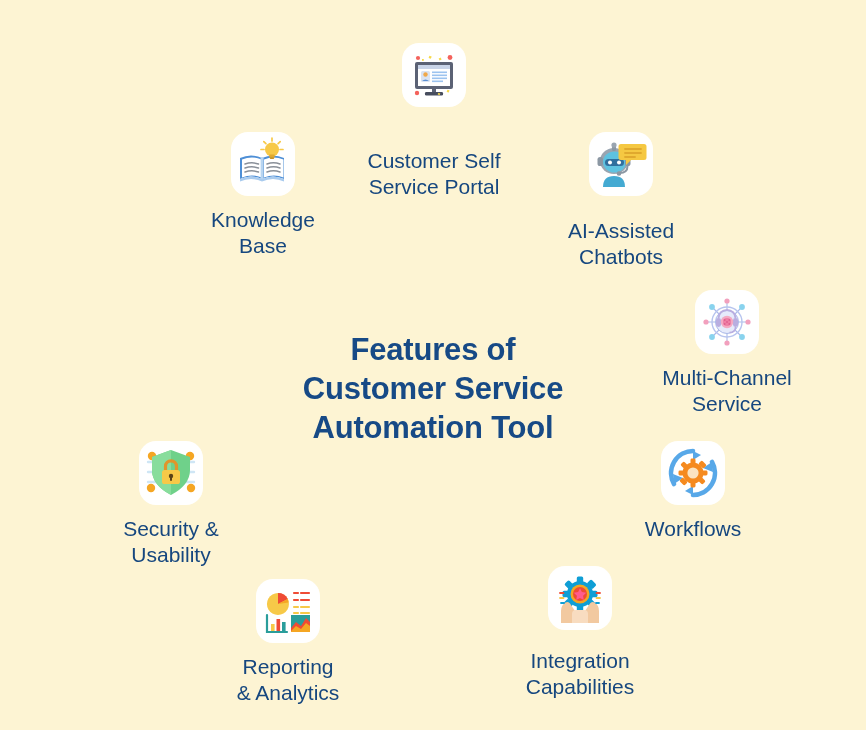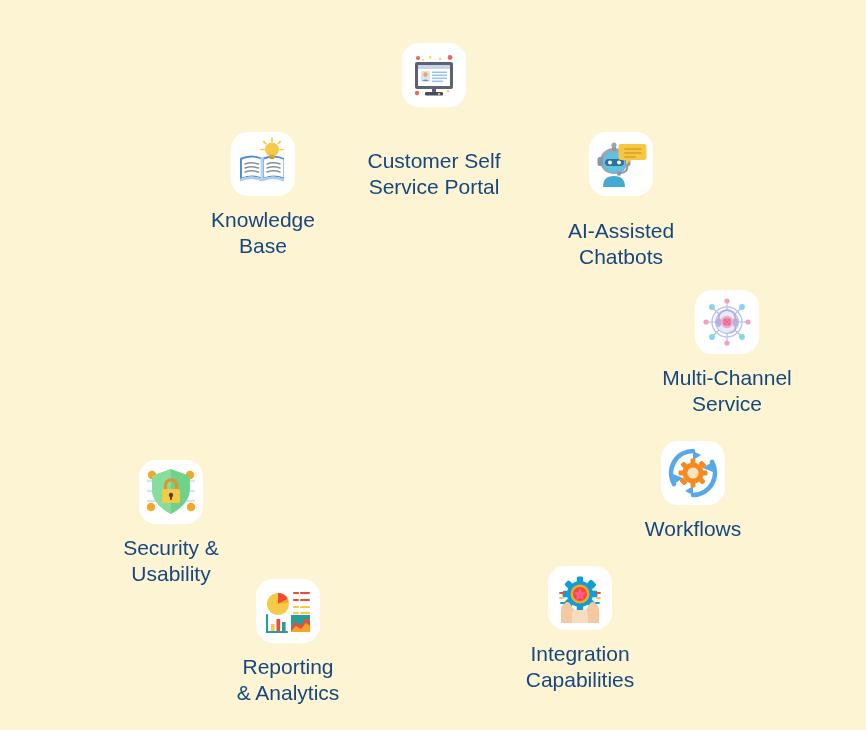--- a/index.html
+++ b/index.html
@@ -62,20 +62,23 @@
     white-space: pre-line;
     width: 260px;
   }
   .lbl-center { text-align: center; }
 </style>
 </head>
 <body>
 
 <div id="canvas">
 
+  <div class="center-title">Features of
+Customer Service
+Automation Tool</div>
 
   <div class="node" style="left:402px; top:43px;">
     <div class="tile">
       <svg width="64" height="64" viewBox="0 0 64 64">
         <rect x="13" y="19" width="38" height="27" rx="2" fill="#5b6275"></rect>
         <rect x="16" y="22" width="32" height="21" fill="#ffffff"></rect>
         <rect x="16" y="22" width="32" height="4" fill="#c9d4e8"></rect>
         <rect x="19" y="28" width="9" height="11" rx="1.5" fill="#d9e3f2"></rect>
         <circle cx="23.5" cy="31.5" r="2.2" fill="#f0a848"></circle>
         <path d="M20 38 q3.5 -3 7 0 z" fill="#5b8fd4"></path>
@@ -197,21 +200,21 @@
           <circle cx="47" cy="47" r="2.9" fill="#89d3ee"></circle>
           <circle cx="47" cy="17" r="2.9" fill="#89d3ee"></circle>
           <circle cx="17" cy="47" r="2.9" fill="#89d3ee"></circle>
         </g>
       </svg>
     </div>
     <div class="node-label lbl-center" style="left:-98px; top:75px; width:260px;">Multi-Channel
 Service</div>
   </div>
 
-  <div class="node" style="left:139px; top:441px;margin-top:19px;">
+  <div class="node" style="left:139px; top:441px;">
     <div class="tile">
       <svg width="64" height="64" viewBox="0 0 64 64">
         <g stroke="#cfe6f5" stroke-width="2.4" stroke-linecap="round">
           <path d="M9 21 h12"></path>
             <path d="M43 21 h12"></path>
           <path d="M9 31 h9"></path>
             <path d="M46 31 h9"></path>
           <path d="M9 41 h11"></path>
             <path d="M44 41 h11"></path>
         </g>
@@ -315,17 +318,17 @@
         <g stroke="#f7c948" stroke-width="1.8" stroke-linecap="round">
           <path d="M12 32 h3.5"></path>
             <path d="M48.5 32 h3.5"></path>
         </g>
         <g stroke="#0f9ed5" stroke-width="1.8" stroke-linecap="round">
           <path d="M13 37 h3"></path>
             <path d="M48 37 h3"></path>
         </g>
       </svg>
     </div>
-    <div class="node-label lbl-center" style="left:-98px; top:75px; width:260px;text-align:center;">Integration
+    <div class="node-label lbl-center" style="left:-98px; top:82px; width:260px;text-align:center;">Integration
 Capabilities</div>
   </div>
 
 </div>
 
 </body></html>

